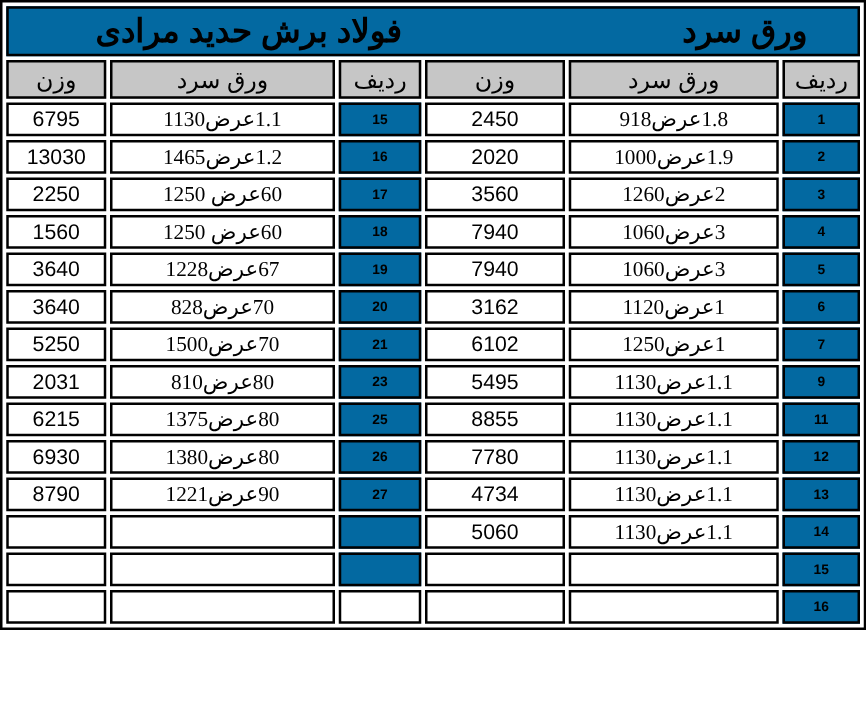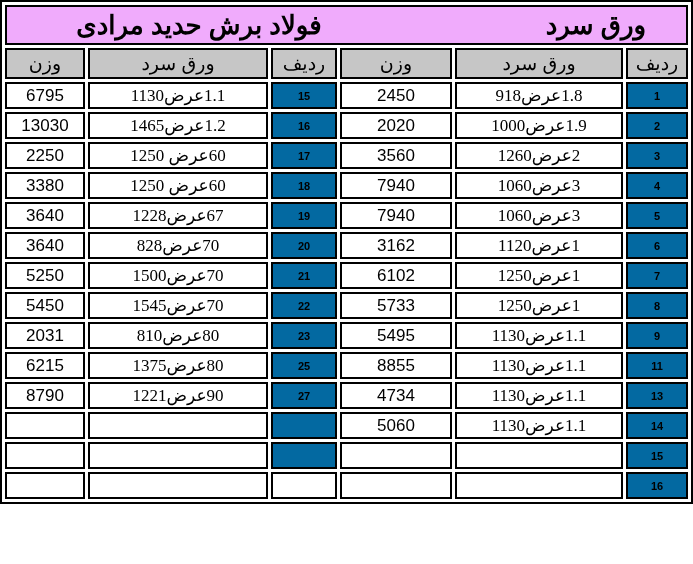--- a/index.html
+++ b/index.html
@@ -9,21 +9,21 @@
   }
   table{
     border-collapse:separate;border-spacing:3px;
     border:2px solid #000;width:693px;table-layout:fixed;background:#fff;
   }
   td{
     box-sizing:border-box;border:2px solid #000;
     text-align:center;vertical-align:middle;padding:0;overflow:hidden;
     white-space:nowrap;
   }
-  tr.tt td{height:40px;background:#f0abfc;position:relative;}
+  tr.tt td{height:40px;background:#0369a1;position:relative;}
   .company{
     position:absolute;left:192px;top:50%;transform:translate(-50%,-50%);
     font-size:26px;font-weight:700;white-space:nowrap;
   }
   .product{
     position:absolute;right:40px;top:50%;transform:translateY(-50%);
     font-size:26px;font-weight:600;white-space:nowrap;
   }
   tr.hd td{height:31px;background:#c6c6c6;font-size:19px;}
   tr.r td{height:27px;}
@@ -80,21 +80,21 @@
   </tr>
   <tr class="r">
     <td class="w">2250</td>
     <td class="s" dir="rtl">60عرض 1250</td>
     <td class="n">17</td>
     <td class="w">3560</td>
     <td class="s" dir="rtl">2عرض1260</td>
     <td class="n">3</td>
   </tr>
   <tr class="r">
-    <td class="w">3380</td>
+    <td class="w">1560</td>
     <td class="s" dir="rtl">60عرض 1250</td>
     <td class="n">18</td>
     <td class="w">7940</td>
     <td class="s" dir="rtl">3عرض1060</td>
     <td class="n">4</td>
   </tr>
   <tr class="r">
     <td class="w">3640</td>
     <td class="s" dir="rtl">67عرض1228</td>
     <td class="n">19</td>
@@ -112,42 +112,42 @@
   </tr>
   <tr class="r">
     <td class="w">5250</td>
     <td class="s" dir="rtl">70عرض1500</td>
     <td class="n">21</td>
     <td class="w">6102</td>
     <td class="s" dir="rtl">1عرض1250</td>
     <td class="n">7</td>
   </tr>
   <tr class="r">
-    <td class="w">5450</td>
-    <td class="s" dir="rtl">70عرض1545</td>
-    <td class="n">22</td>
-    <td class="w">5733</td>
-    <td class="s" dir="rtl">1عرض1250</td>
-    <td class="n">8</td>
-  </tr>
-  <tr class="r">
     <td class="w">2031</td>
     <td class="s" dir="rtl">80عرض810</td>
     <td class="n">23</td>
     <td class="w">5495</td>
     <td class="s" dir="rtl">1.1عرض1130</td>
     <td class="n">9</td>
   </tr>
   <tr class="r">
     <td class="w">6215</td>
     <td class="s" dir="rtl">80عرض1375</td>
     <td class="n">25</td>
     <td class="w">8855</td>
     <td class="s" dir="rtl">1.1عرض1130</td>
     <td class="n">11</td>
+  </tr>
+  <tr class="r">
+    <td class="w">6930</td>
+    <td class="s" dir="rtl">80عرض1380</td>
+    <td class="n">26</td>
+    <td class="w">7780</td>
+    <td class="s" dir="rtl">1.1عرض1130</td>
+    <td class="n">12</td>
   </tr>
   <tr class="r">
     <td class="w">8790</td>
     <td class="s" dir="rtl">90عرض1221</td>
     <td class="n">27</td>
     <td class="w">4734</td>
     <td class="s" dir="rtl">1.1عرض1130</td>
     <td class="n">13</td>
   </tr>
   <tr class="r">

